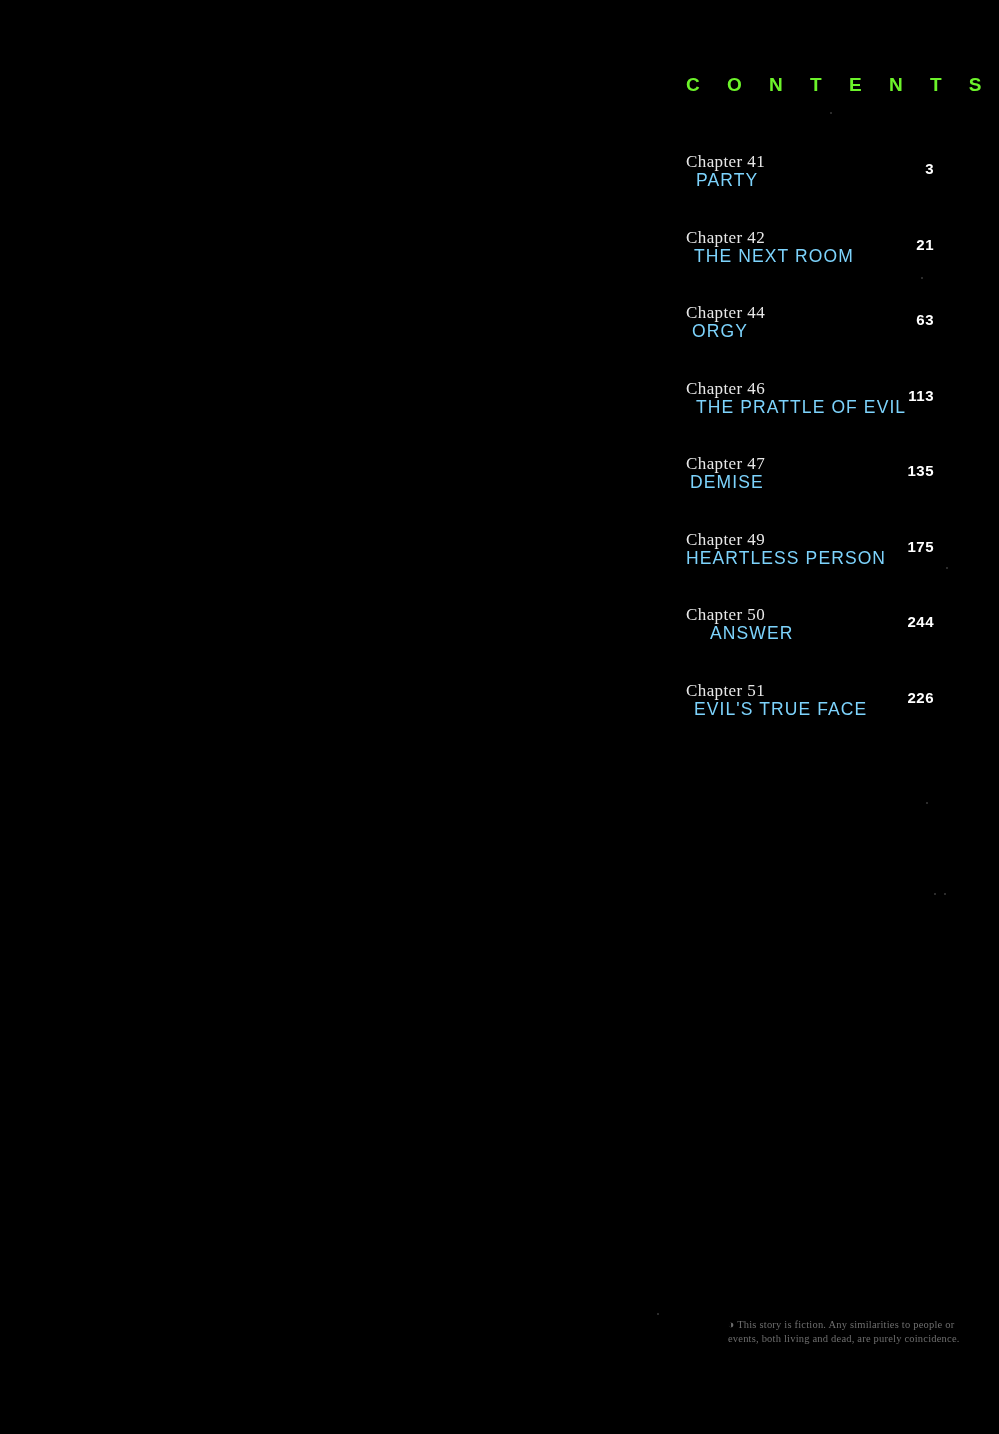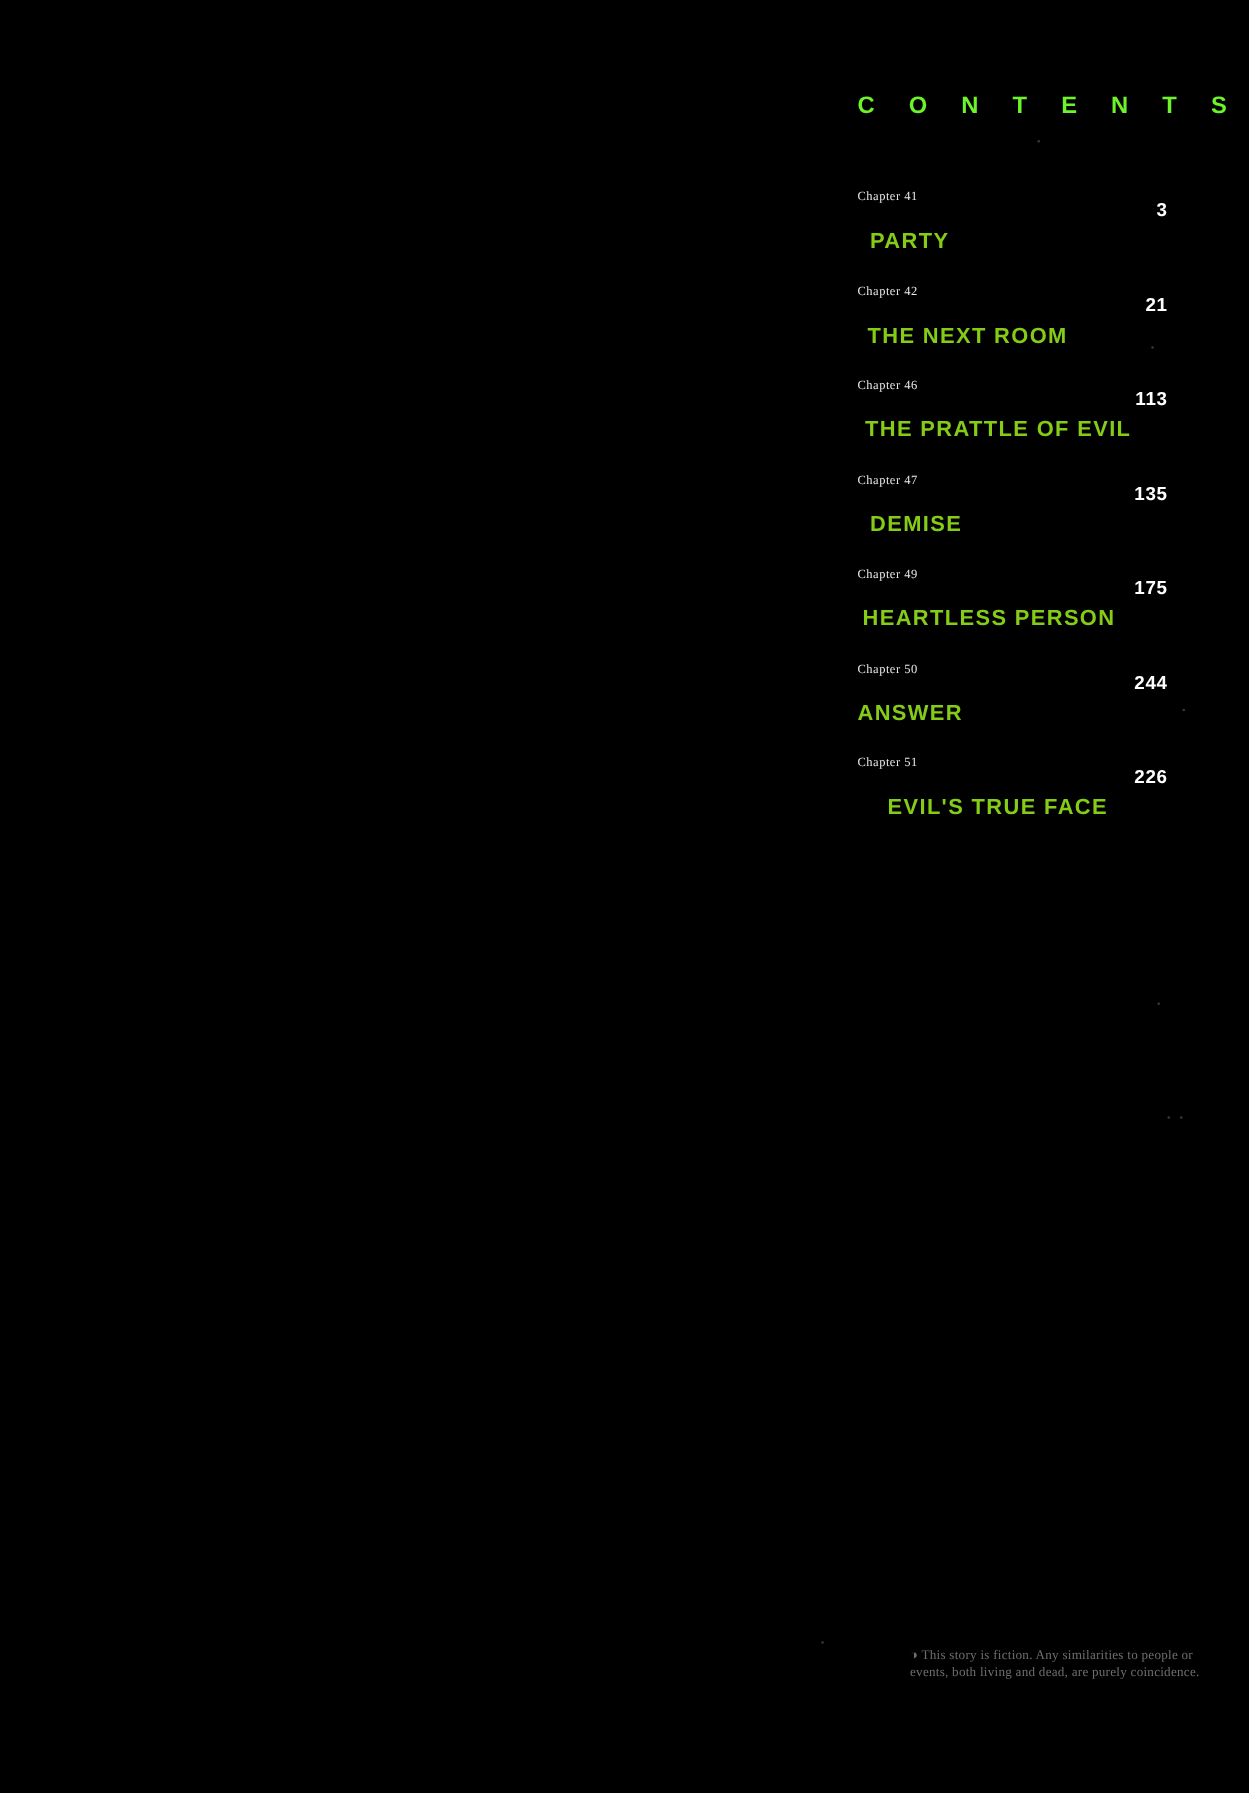--- a/index.html
+++ b/index.html
@@ -37,32 +37,32 @@
     position: relative;
     display: block;
     height: 75.5px;
   }
   .toc-entry .chapter-label {
     position: absolute;
     left: 2px;
     top: 0px;
     color: #e8e8e8;
     font-family: "Liberation Serif", serif;
-    font-size: 10px;
+    font-size: 17px;
     letter-spacing: 0.4px;
     white-space: nowrap;
   }
   .toc-entry .chapter-title {
     position: absolute;
     left: 10px;
-    top: 30px;
-    color: #84cc16;
+    top: 18px;
+    color: #7dd3fc;
     font-family: "Liberation Sans", sans-serif;
     font-size: 17.5px;
-    font-weight: bold;
+    font-weight: normal;
     letter-spacing: 1.1px;
     white-space: nowrap;
   }
   .toc-entry .chapter-page {
     position: absolute;
     right: 12px;
     top: 8px;
     color: #ffffff;
     font-family: "Liberation Sans", sans-serif;
     font-size: 15px;
@@ -123,20 +123,25 @@
       <span class="chapter-page">3</span>
     </div>
 
     <div class="toc-entry">
       <span class="chapter-label">Chapter 42</span>
       <span class="chapter-title">THE NEXT ROOM</span>
       <span class="chapter-page">21</span>
     </div>
 
 
+    <div class="toc-entry">
+      <span class="chapter-label">Chapter 44</span>
+      <span class="chapter-title">ORGY</span>
+      <span class="chapter-page">63</span>
+    </div>
 
 
     <div class="toc-entry">
       <span class="chapter-label">Chapter 46</span>
       <span class="chapter-title">THE PRATTLE OF EVIL</span>
       <span class="chapter-page">113</span>
     </div>
 
     <div class="toc-entry">
       <span class="chapter-label">Chapter 47</span>

